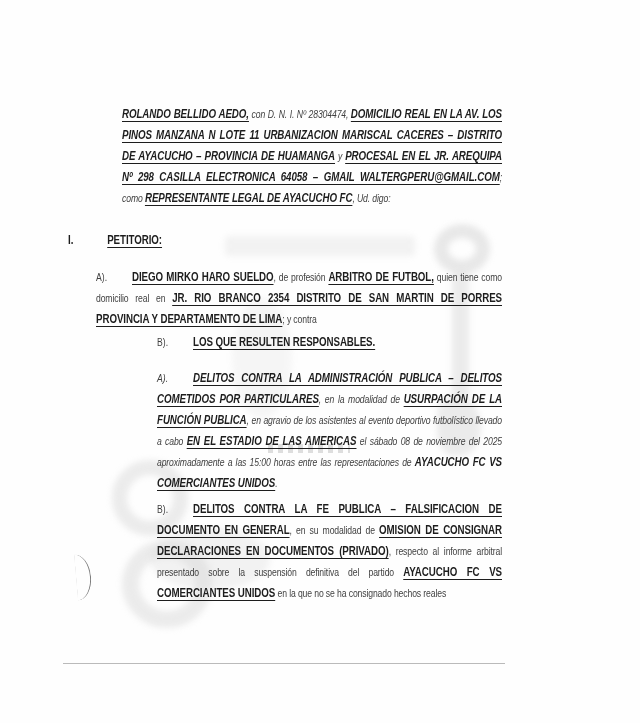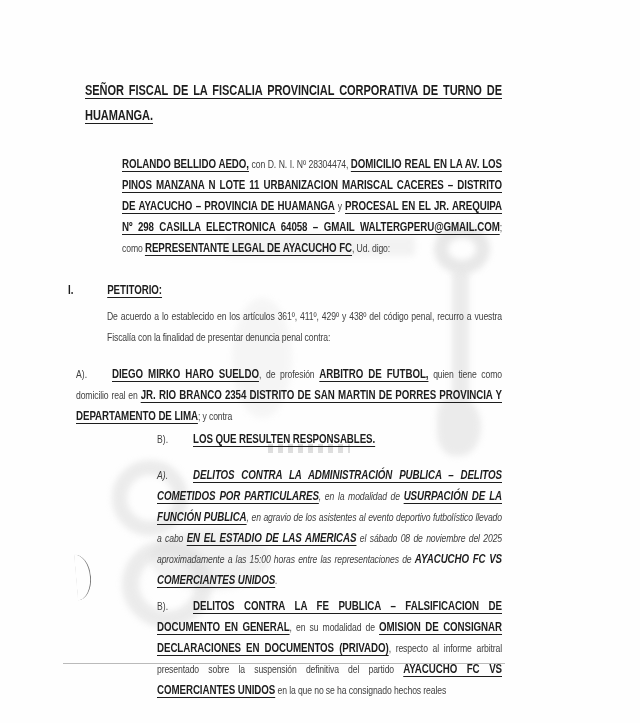--- a/index.html
+++ b/index.html
@@ -45,24 +45,24 @@
   .run{color:var(--ink);}
   .run.emph{font-weight:700;font-size:12.2px;letter-spacing:-.1px;
     text-decoration:underline;text-decoration-thickness:1.4px;text-underline-offset:2.5px;}
   .run.bold{font-weight:700;font-size:12.2px;letter-spacing:-.1px;}
   .run.normal{font-weight:400;font-size:10.8px;letter-spacing:-.15px;color:var(--ink-soft);}
   .run.label{display:inline-block;width:45px;font-weight:400;font-size:10.8px;color:var(--ink-soft);}
   .run.rlabel{display:inline-block;width:49px;font-weight:700;font-size:12.2px;}
 
   .b-header{margin:0 138px 0 85px;}
   .b-header .run.emph{font-size:13.8px;}
-  .b-intro{margin:28px 138px 0 122px;}
+  .b-intro{margin:28px 138px 0 122px;font-style:italic;}
   .b-sec{margin:21px 138px 0 68px;}
   .b-secpara{margin:5px 138px 0 107px;}
-  .b-list1a{margin:16px 138px 0 76px;}
+  .b-list1a{margin:16px 138px 0 96px;}
   .b-list1b{margin:2px 138px 0 157px;}
   .b-porser{margin:12px 138px 0 107px;}
   .b-list2a{margin:15px 138px 0 157px;font-style:italic;}
   .b-list2b{margin:5px 138px 0 157px;}
 </style>
 </head>
 <body>
 
 <div class="page">
 
@@ -75,35 +75,29 @@
     <div class="wm wm-swirl-b"></div>
     <div class="wm wm-blob-mid"></div>
     <div class="wm wm-blob-center"></div>
     <div class="wm-cren wm"></div>
     <div class="art-paren"></div>
     <div class="art-line"></div>
   </div>
 
   <div class="content">
 
-    <div class="b-header">
-      <h1 class="shrinkx"><span class="run emph">SEÑOR FISCAL DE LA FISCALIA PROVINCIAL CORPORATIVA DE TURNO DE HUAMANGA.</span></h1>
-    </div>
 
     <div class="b-intro">
       <p class="shrinkx"><span class="run emph">ROLANDO BELLIDO AEDO,</span><span class="run normal"> con D. N. I. Nº 28304474, </span><span class="run emph">DOMICILIO REAL EN LA AV. LOS PINOS MANZANA N LOTE 11 URBANIZACION MARISCAL CACERES – DISTRITO DE AYACUCHO – PROVINCIA DE HUAMANGA</span><span class="run normal"> y </span><span class="run emph">PROCESAL EN EL JR. AREQUIPA Nº 298 CASILLA ELECTRONICA 64058 – GMAIL WALTERGPERU@GMAIL.COM</span><span class="run normal">; como </span><span class="run emph">REPRESENTANTE LEGAL DE AYACUCHO FC</span><span class="run normal">, Ud. digo:</span></p>
     </div>
 
     <div class="b-sec">
       <p class="shrinkx"><span class="run rlabel">I.</span><span class="run emph">PETITORIO:</span></p>
     </div>
 
-    <div class="b-secpara">
-      <p class="shrinkx"><span class="run normal">De acuerdo a lo establecido en los artículos 361º, 411º, 429º y 438º del código penal, recurro a vuestra Fiscalía con la finalidad de presentar denuncia penal contra:</span></p>
-    </div>
 
     <div class="b-list1a">
       <p class="shrinkx"><span class="run label">A).</span><span class="run emph">DIEGO MIRKO HARO SUELDO</span><span class="run normal">, de profesión </span><span class="run emph">ARBITRO DE FUTBOL,</span><span class="run normal"> quien tiene como domicilio real en </span><span class="run emph">JR. RIO BRANCO 2354 DISTRITO DE SAN MARTIN DE PORRES PROVINCIA Y DEPARTAMENTO DE LIMA</span><span class="run normal">; y contra</span></p>
     </div>
 
     <div class="b-list1b">
       <p class="shrinkx"><span class="run label">B).</span><span class="run emph">LOS QUE RESULTEN RESPONSABLES.</span></p>
     </div>
 
 

